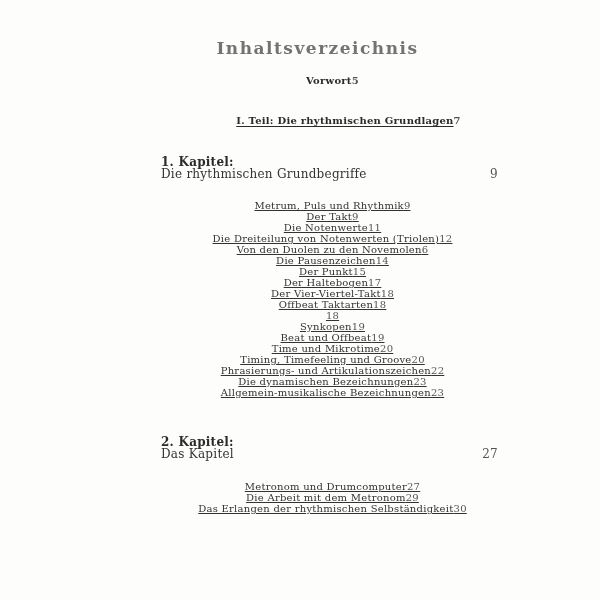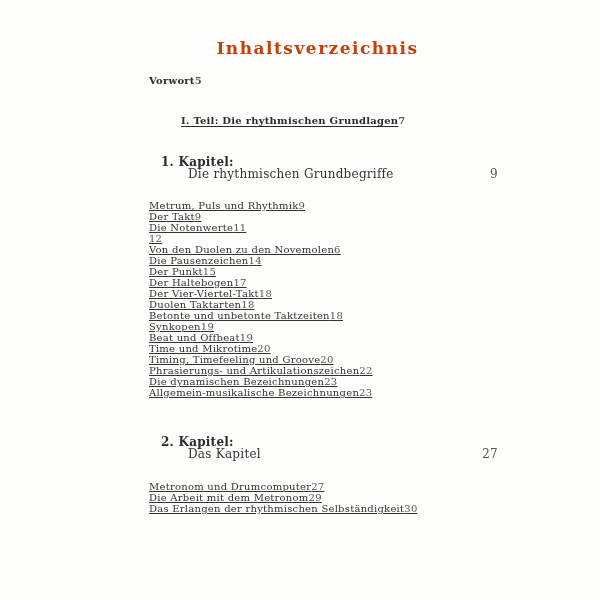--- a/index.html
+++ b/index.html
@@ -29,28 +29,28 @@
   .title {
     position: absolute;
     top: 38px;
     left: 0;
     width: 100%;
     margin: 0;
     text-align: center;
     font-size: 17px;
     font-weight: bold;
     letter-spacing: 1.5px;
-    color: #c2410c;
+    color: #737373;
   }
   .row {
     position: absolute;
-    left: 0;
+    left: 15px;
     width: 100%;
     display: flex;
-    justify-content: flex-start;
+    justify-content: center;
     align-items: baseline;
     font-size: 10px;
     letter-spacing: 0.25px;
     line-height: 11px;
     white-space: nowrap;
   }
   .row .pagenum {
     color: #545454;
     text-align: right;
   }
@@ -69,21 +69,20 @@
     width: 100%;
     font-size: 12px;
     letter-spacing: 0.25px;
     line-height: 12px;
   }
   .section-heading .sub-row {
     display: flex;
     justify-content: space-between;
     align-items: baseline;
     white-space: nowrap;
-    margin-left: 27px;
   }
   .section-heading .sub-row .pagenum {
     color: #545454;
   }
   .entry-list {
     position: absolute;
     left: 0;
     width: 100%;
   }
   .entry-list .row {
@@ -124,20 +123,21 @@
         </div>
         <div class="row">
           <span class="label">Der Takt</span>
           <span class="pagenum">9</span>
         </div>
         <div class="row">
           <span class="label">Die Notenwerte</span>
           <span class="pagenum">11</span>
         </div>
         <div class="row">
+          <span class="label">Die Dreiteilung von Notenwerten (Triolen)</span>
           <span class="pagenum">12</span>
         </div>
         <div class="row">
           <span class="label">Von den Duolen zu den Novemolen</span>
           <span class="pagenum">6</span>
         </div>
         <div class="row">
           <span class="label">Die Pausenzeichen</span>
           <span class="pagenum">14</span>
         </div>
@@ -147,25 +147,24 @@
         </div>
         <div class="row">
           <span class="label">Der Haltebogen</span>
           <span class="pagenum">17</span>
         </div>
         <div class="row">
           <span class="label">Der Vier-Viertel-Takt</span>
           <span class="pagenum">18</span>
         </div>
         <div class="row">
-          <span class="label">Duolen Taktarten</span>
+          <span class="label">Offbeat Taktarten</span>
           <span class="pagenum">18</span>
         </div>
         <div class="row">
-          <span class="label">Betonte und unbetonte Taktzeiten</span>
           <span class="pagenum">18</span>
         </div>
         <div class="row">
           <span class="label">Synkopen</span>
           <span class="pagenum">19</span>
         </div>
         <div class="row">
           <span class="label">Beat und Offbeat</span>
           <span class="pagenum">19</span>
         </div>

